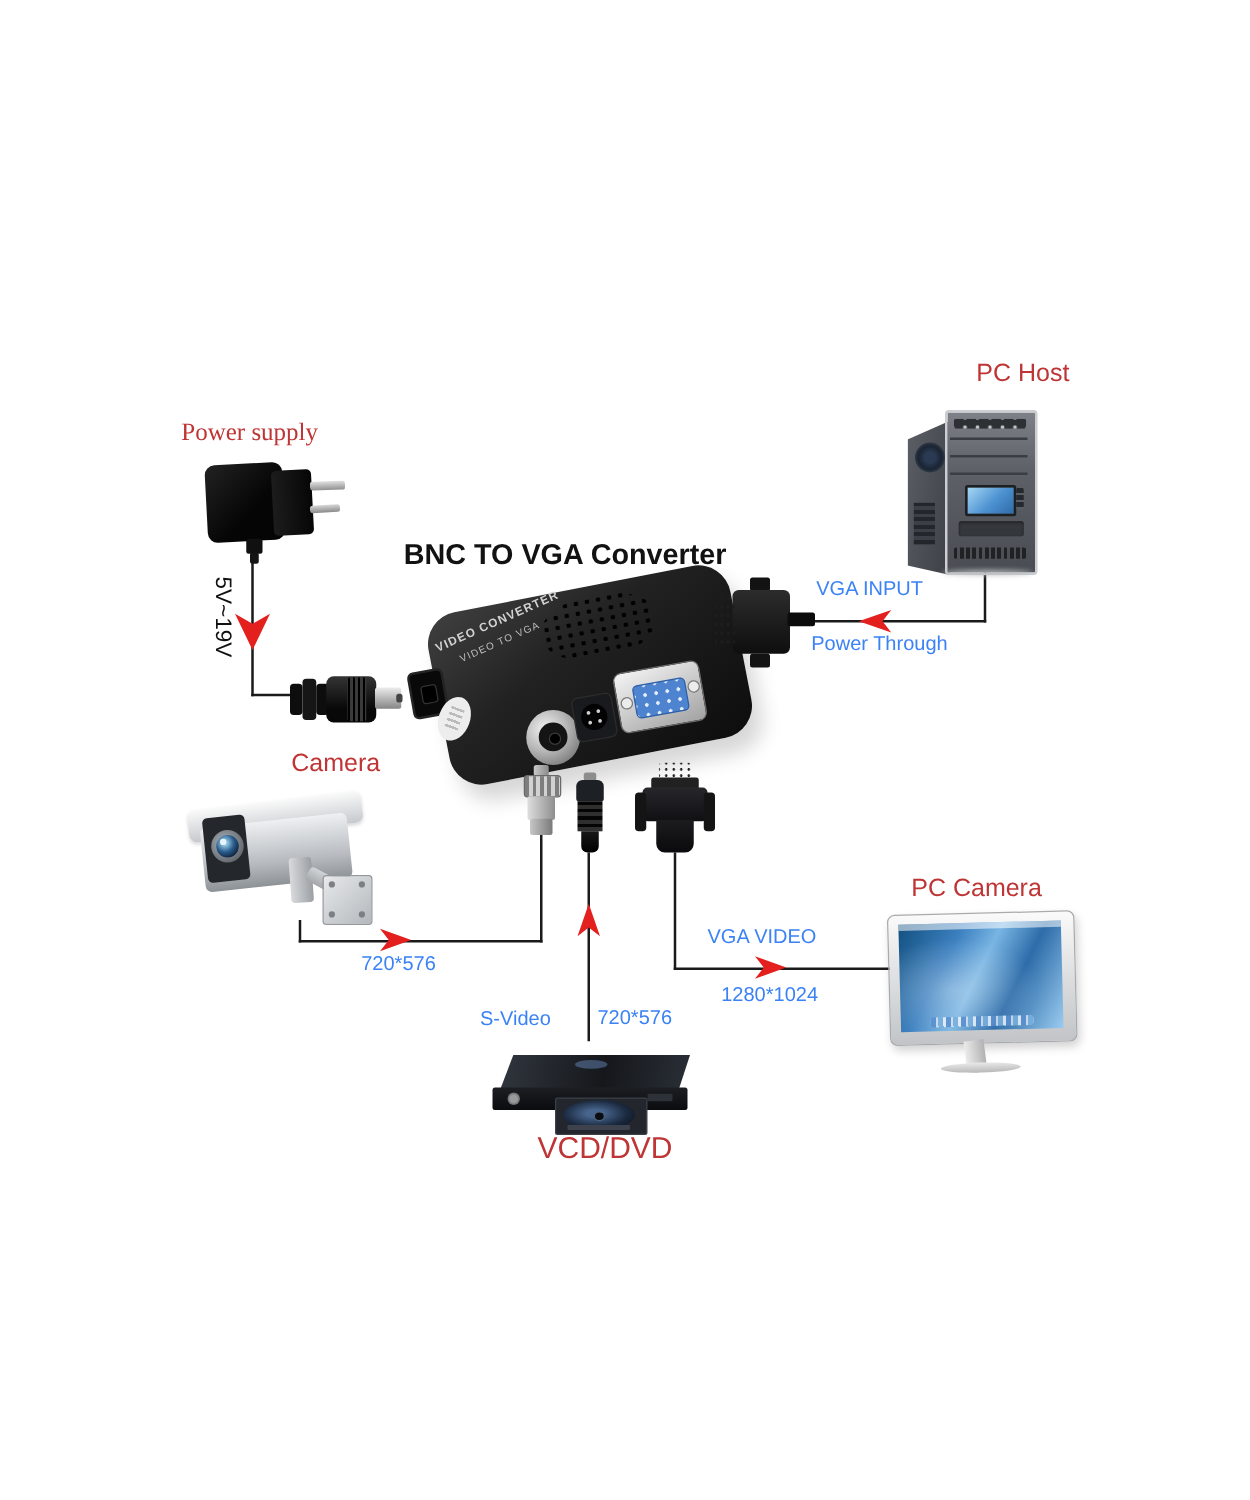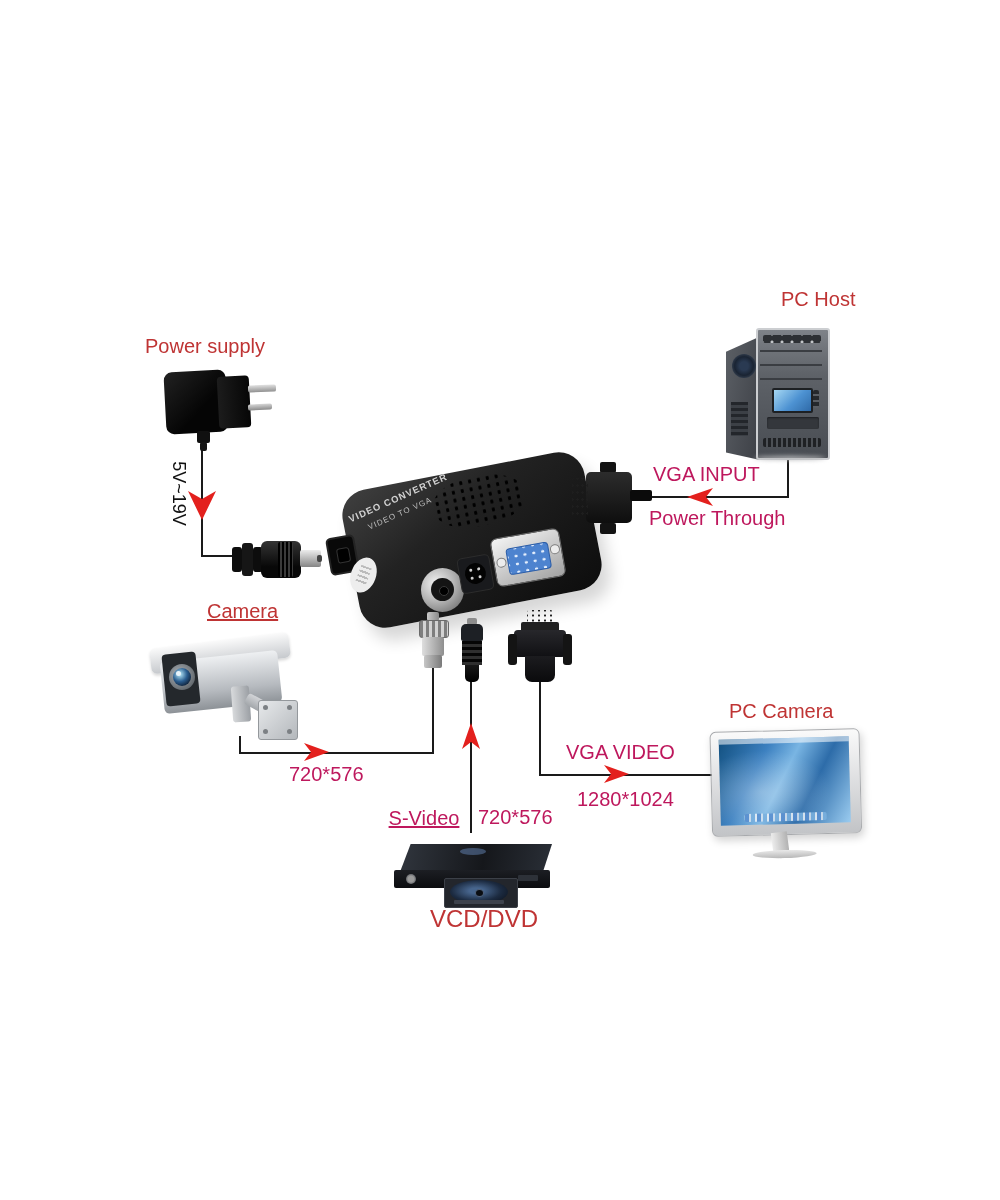--- a/index.html
+++ b/index.html
@@ -1,19 +1,19 @@
 <!DOCTYPE html>
 <html><head>
 <meta charset="utf-8">
 <style>
   html,body{margin:0;padding:0;background:#fff;}
   #canvas{position:relative;width:1000px;height:1200px;background:#ffffff;overflow:hidden;
           font-family:"Liberation Sans", sans-serif;}
   .abs{position:absolute;}
-  .lbl{position:absolute;font-size:20px;color:#be185d;white-space:nowrap;}
+  .lbl{position:absolute;font-size:16px;color:#3b82f6;white-space:nowrap;}
   .lbl-red{position:absolute;font-size:20px;color:#bf3434;white-space:nowrap;}
   .line{position:absolute;background:#1a1a1a;}
   .arrow{position:absolute;}
 </style>
 </head>
 <body>
 
 <div id="canvas">
 
   <div class="line" style="left:201px;top:447px;width:2px;height:110px;"></div>
@@ -36,28 +36,29 @@
   <svg class="arrow" style="left:303px;top:742px;" width="28" height="20" viewBox="0 0 28 20">
       <polygon points="1,1 26,10 1,19 8,10" fill="#e3201d"></polygon>
     </svg>
   <svg class="arrow" style="left:461px;top:722px;" width="20" height="28" viewBox="0 0 20 28">
       <polygon points="1,27 10,1 19,27 10,20" fill="#e3201d"></polygon>
     </svg>
   <svg class="arrow" style="left:603px;top:764px;" width="28" height="20" viewBox="0 0 28 20">
       <polygon points="1,1 26,10 1,19 8,10" fill="#e3201d"></polygon>
     </svg>
 
-  <div class="lbl-red" style="left:145px;top:335px;">Power supply</div>
+  <div class="lbl-red" style="left:145px;top:335px;font-family:Liberation Serif, serif;">Power supply</div>
   <div class="abs" style="left:138px;top:483px;width:80px;text-align:center;font-size:18px;color:#111;transform:rotate(90deg);">5V~19V</div>
+  <div class="abs" style="left:323px;top:430px;font-size:23px;font-weight:bold;color:#121212;white-space:nowrap;">BNC TO VGA Converter</div>
   <div class="lbl-red" style="left:766px;top:288px;margin-left:15px;">PC Host</div>
   <div class="lbl" style="left:653px;top:463px;">VGA INPUT</div>
   <div class="lbl" style="left:649px;top:507px;">Power Through</div>
-  <div class="lbl-red" style="left:207px;top:600px;text-decoration:underline;">Camera</div>
+  <div class="lbl-red" style="left:233px;top:600px;">Camera</div>
   <div class="lbl" style="left:289px;top:763px;">720*576</div>
-  <div class="lbl" style="left:384px;top:807px;width:80px;text-align:center;text-decoration:underline;">S-Video</div>
+  <div class="lbl" style="left:384px;top:807px;width:80px;text-align:left;">S-Video</div>
   <div class="lbl" style="left:478px;top:806px;">720*576</div>
   <div class="lbl" style="left:566px;top:741px;">VGA VIDEO</div>
   <div class="lbl" style="left:577px;top:788px;">1280*1024</div>
   <div class="lbl-red" style="left:729px;top:700px;">PC Camera</div>
   <div class="lbl-red" style="left:430px;top:905px;font-size:24px;">VCD/DVD</div>
 
   <div class="abs" style="left:160px;top:365px;width:120px;height:90px;">
     <div class="abs" style="left:5px;top:6px;width:62px;height:62px;background:linear-gradient(135deg,#222 0%,#050505 60%);border-radius:8px;transform:rotate(-3deg);"></div>
     <div class="abs" style="left:58px;top:11px;width:32px;height:52px;background:linear-gradient(90deg,#1c1c1c,#060606);border-radius:4px;transform:rotate(-3deg);"></div>
     <div class="abs" style="left:88px;top:20px;width:28px;height:7px;background:linear-gradient(180deg,#e0e0e0,#909090);border-radius:2px;transform:rotate(-2deg);"></div>

